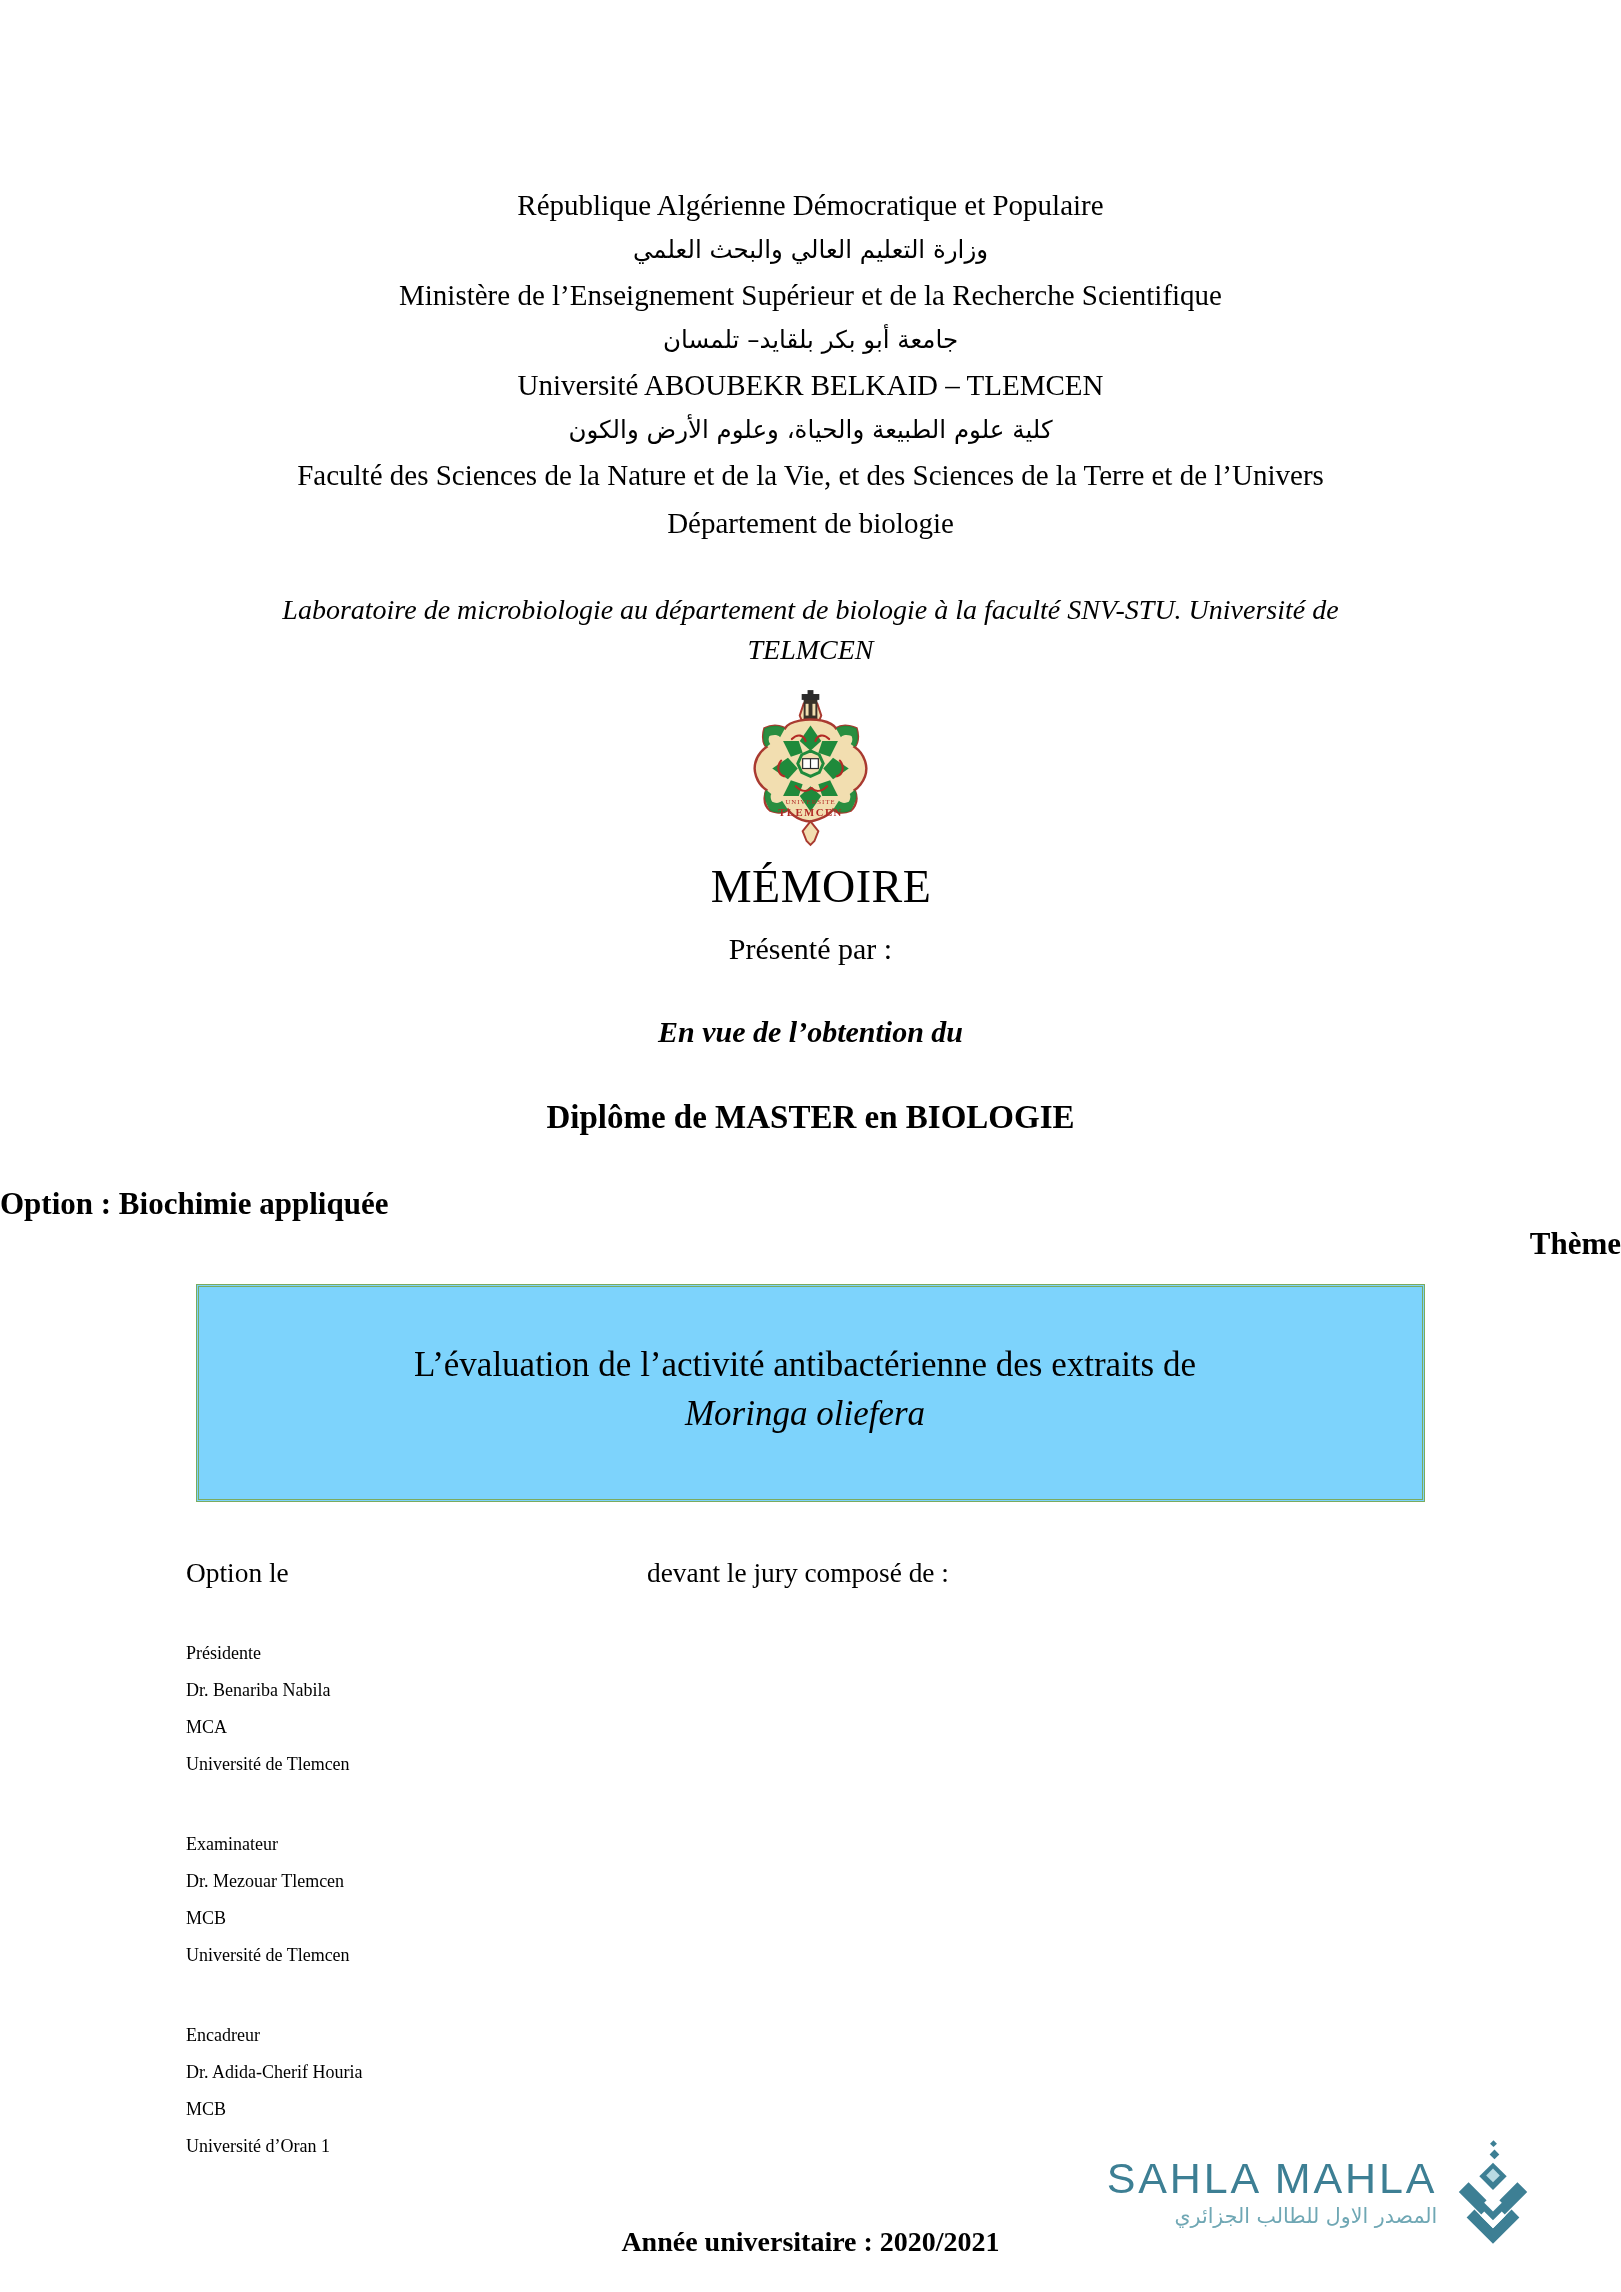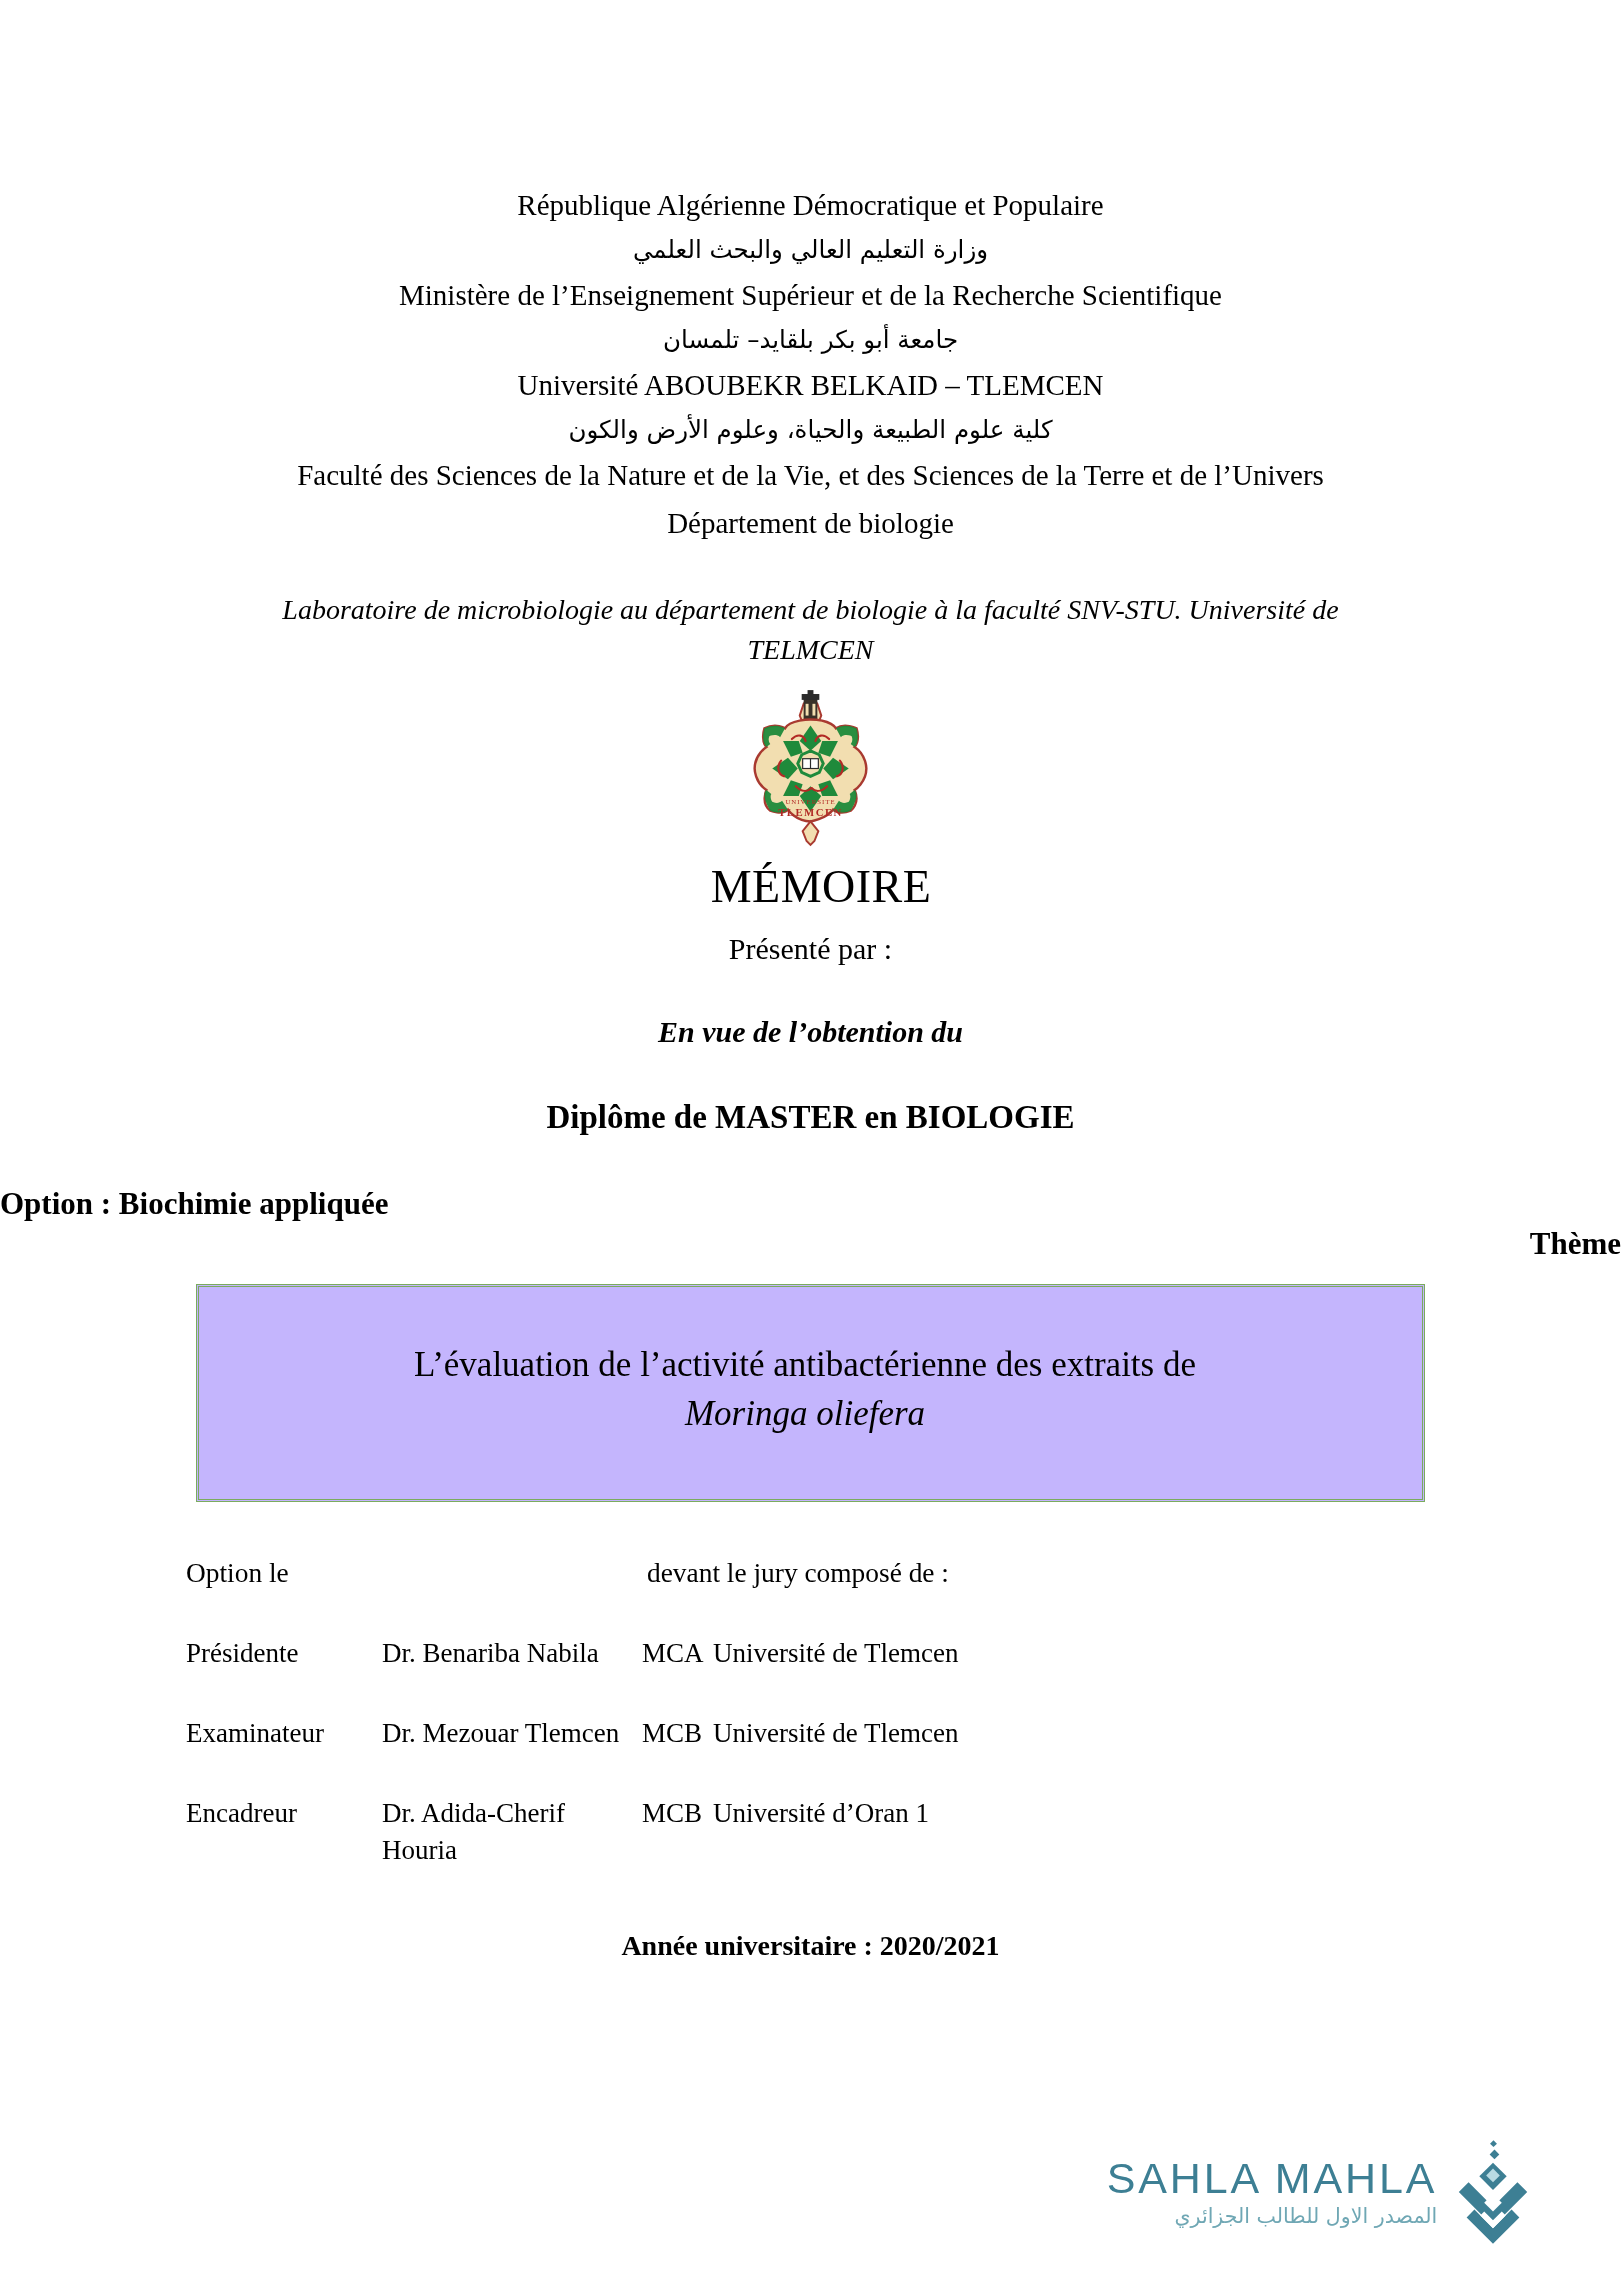--- a/index.html
+++ b/index.html
@@ -106,21 +106,21 @@
     font-size: 31px;
     font-weight: bold;
     margin-top: 3.9px;
   }
 
   
   .title-box {
     margin: 21.6px 196px 0 196px;
     border: 3.9px double #7bab5e;
     outline: none;
-    background: #c4b5fd;
+    background: #7dd3fc;
     min-height: 147px;
     display: flex;
     flex-direction: column;
     align-items: center;
     justify-content: center;
     padding: 53px 40px 61px 29px;
     box-sizing: border-box;
   }
   .title-line1 {
     font-size: 35px;
@@ -142,24 +142,25 @@
     display: flex;
     font-size: 27.4px;
     line-height: 37px;
     margin-bottom: 43px;
   }
   .soutenu-left { width: 461px; }
   .soutenu-right { flex: 1; }
 
   .jury-row {
     display: flex;
-    font-size: 27px;
+    font-size: 18px;
     line-height: 37px;
     margin-bottom: 43px;
     align-items: baseline;
+    flex-direction: column;
   }
   .c-role  { width: 196px; }
   .c-name  { width: 260px; }
   .c-grade { width: 71px; }
   .c-univ  { flex: 1; }
 
   
   .annee {
     text-align: center;
     font-size: 28px;

